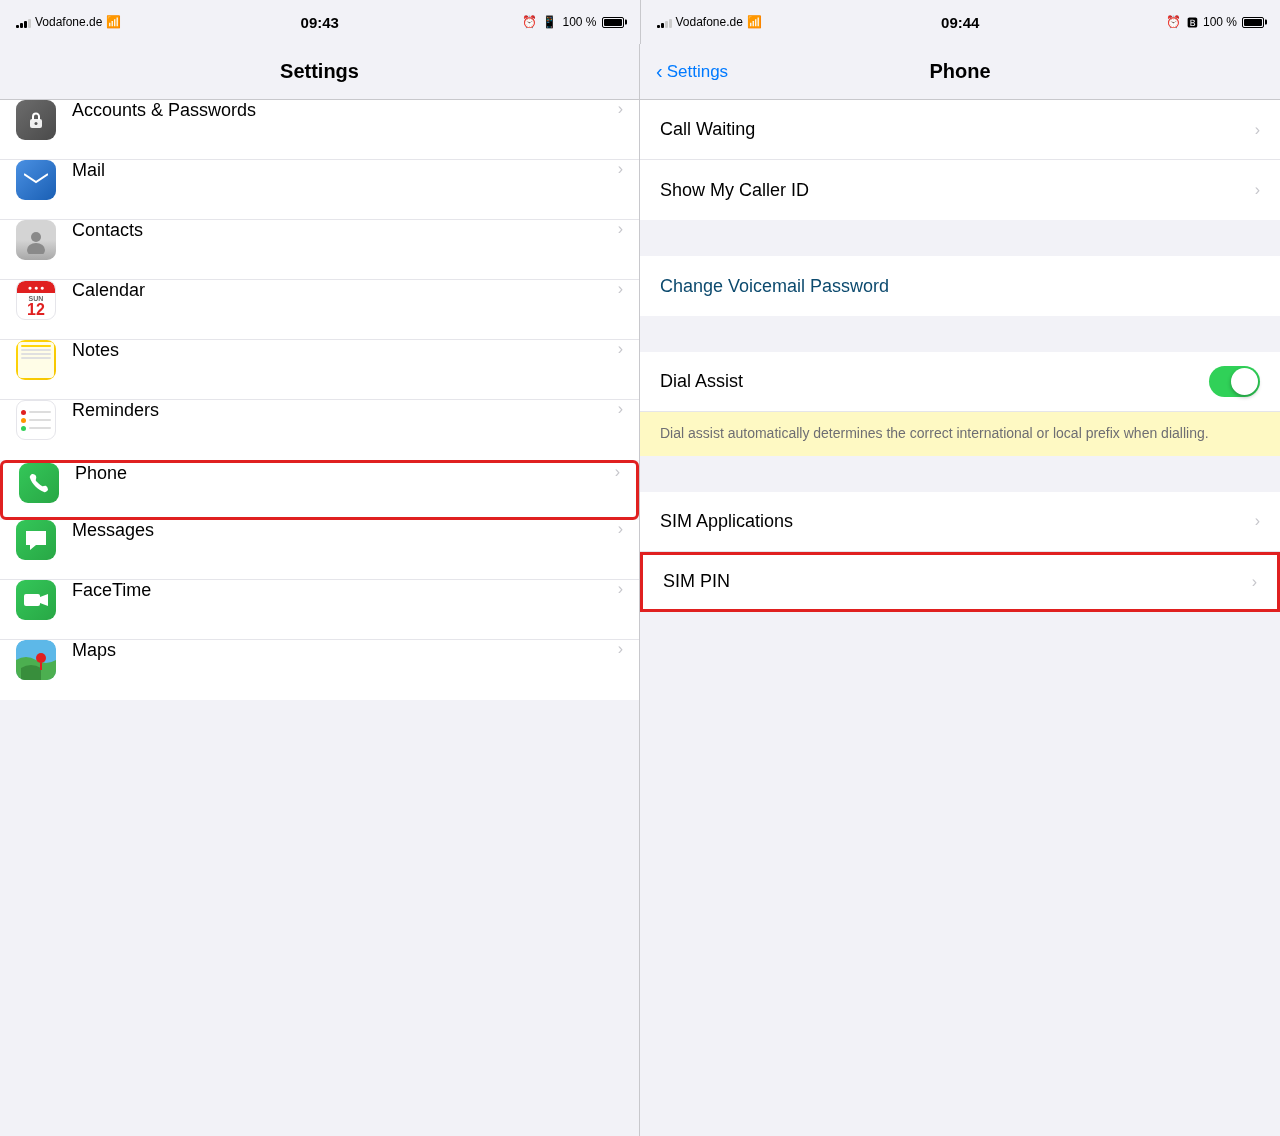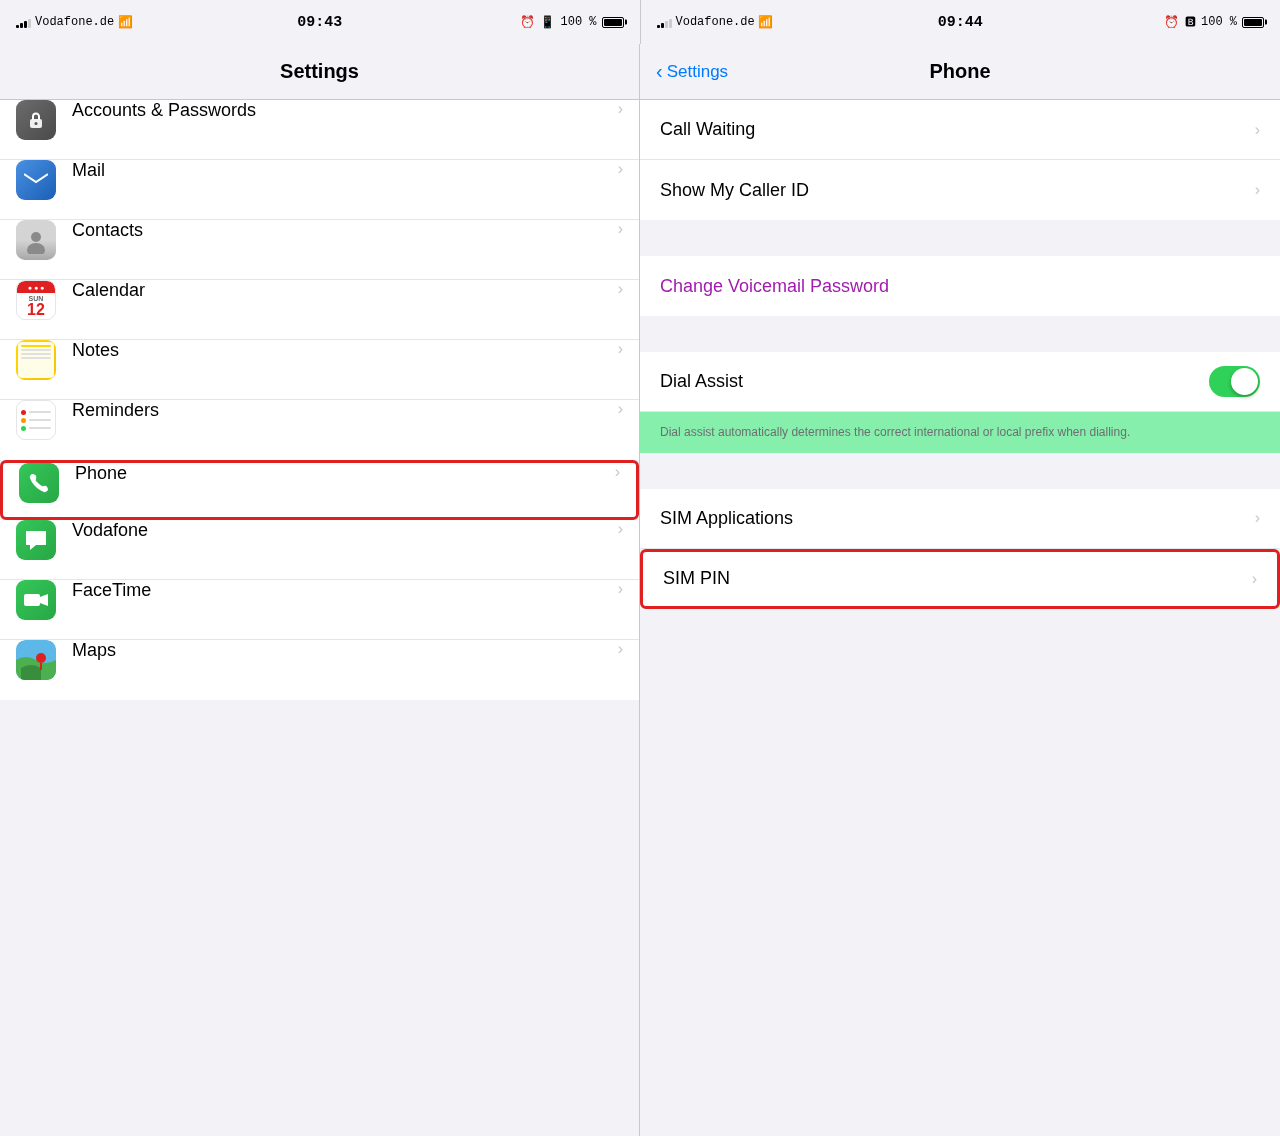--- a/index.html
+++ b/index.html
@@ -12,21 +12,20 @@
       flex-direction: column;
       overflow: hidden;
     }
 
     
     .status-bars {
       display: flex;
       width: 100%;
       height: 44px;
       background: #f2f2f7;
-      font-family: Liberation Mono, monospace;
     }
     .status-bar {
       flex: 1;
       height: 44px;
       display: flex;
       align-items: center;
       justify-content: space-between;
       padding: 0 16px;
       font-size: 12px;
       font-weight: 500;
@@ -247,21 +246,21 @@
     .right-item:last-child {
       border-bottom: none;
     }
 
     .right-item-label {
       flex: 1;
       font-size: 18px;
       color: #000;
     }
     .right-item-label.blue {
-      color: #a21caf;
+      color: #0c4a6e;
       font-size: 18px;
     }
 
     .right-section-gap {
       height: 36px;
       background: #f2f2f7;
     }
 
     .right-item.highlighted {
       border: 3px solid #e02020;
@@ -285,23 +284,23 @@
       background: #fff;
       border-radius: 50%;
       position: absolute;
       top: 2px;
       right: 2px;
       box-shadow: 0 2px 4px rgba(0,0,0,0.3);
     }
 
     
     .dial-assist-desc {
-      background: #86efac;
+      background: #fef9c3;
       padding: 12px 20px;
-      font-size: 12px;
+      font-size: 14px;
       color: #6e6e73;
       line-height: 1.4;
     }
   </style>
 </head>
 <body>
 
 <div class="status-bars">
 
   <div class="status-bar status-bar-left">
@@ -459,21 +458,21 @@
         <span class="item-label">Phone</span>
         <span class="chevron-right">›</span>
       </div>
 
       <div class="settings-item">
         <div class="app-icon" style="background:linear-gradient(135deg,#34c759,#28a745);display:flex;align-items:center;justify-content:center;">
           <svg width="24" height="22" viewBox="0 0 24 22" fill="white">
             <path d="M2 2h20v14H12l-6 5v-5H2z" fill="white"></path>
           </svg>
         </div>
-        <span class="item-label">Vodafone</span>
+        <span class="item-label">Messages</span>
         <span class="chevron-right">›</span>
       </div>
 
       <div class="settings-item">
         <div class="app-icon" style="background:linear-gradient(135deg,#34c759,#28a745);display:flex;align-items:center;justify-content:center;">
           <svg width="24" height="16" viewBox="0 0 24 16" fill="white">
             <rect x="0" y="2" width="16" height="12" rx="2" fill="white"></rect>
             <polygon points="16,5 24,2 24,14 16,11" fill="white"></polygon>
           </svg>
         </div>
@@ -540,21 +539,21 @@
         <div class="dial-assist-desc">Dial assist automatically determines the correct international or local prefix when dialling.</div>
       </div>
 
       <div class="right-section-gap"></div>
 
       <div>
         <div class="right-item">
           <span class="right-item-label">SIM Applications</span>
           <span class="chevron-right">›</span>
         </div>
-        <div class="right-item highlighted" style="border: 3px solid #e02020; border-radius: 6px;">
+        <div class="right-item highlighted" style="border: 3px solid #e02020; border-radius: 0;">
           <span class="right-item-label">SIM PIN</span>
           <span class="chevron-right">›</span>
         </div>
       </div>
 
     </div>
   </div>
 
 </div>
 

